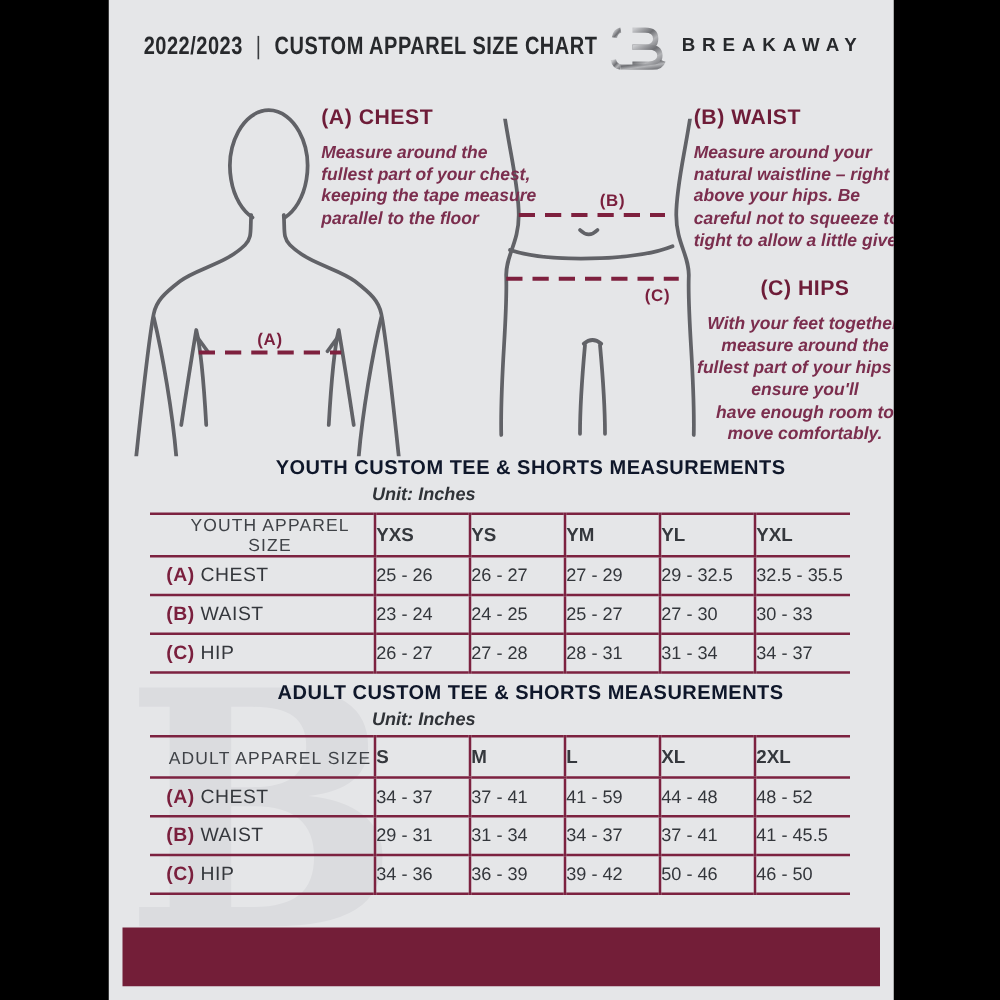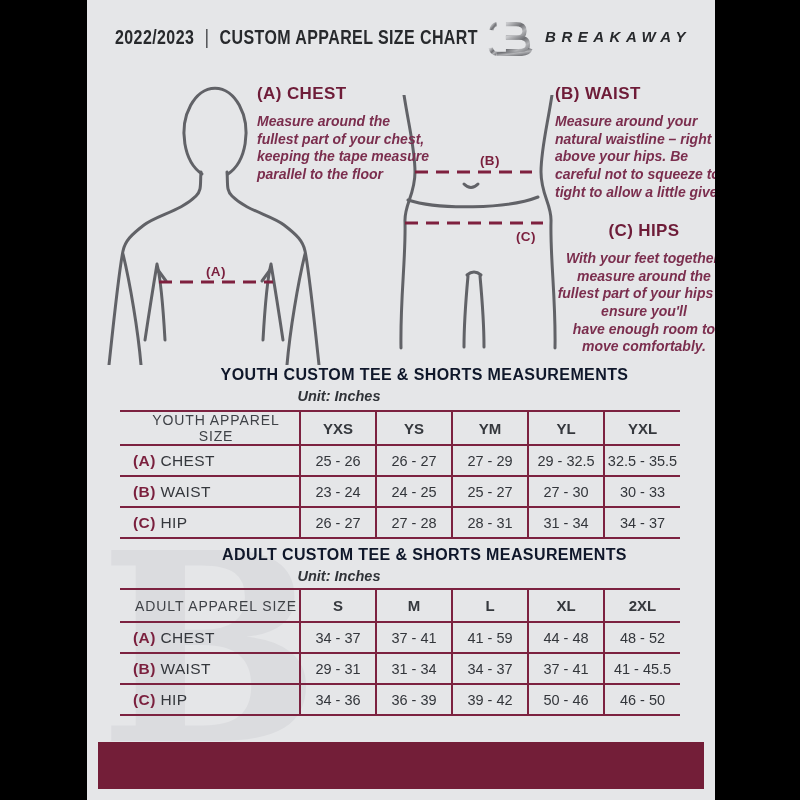--- a/index.html
+++ b/index.html
@@ -4,21 +4,21 @@
 <style>
   html,body{margin:0;padding:0;width:800px;height:800px;overflow:hidden;background:#000;}
   body{font-family:"Liberation Sans",sans-serif;position:relative;}
   .page{position:absolute;left:87px;top:0;width:628px;height:800px;background:#e5e6e8;overflow:hidden;}
 
   
   .hdr-left{position:absolute;left:28px;top:26px;display:flex;gap:13px;align-items:baseline;
     font-weight:700;font-size:20px;color:#27292c;white-space:nowrap;
     transform:scaleX(.8);transform-origin:left center;letter-spacing:.5px;}
   .hdr-left .sep{font-weight:400;color:#3a3c3f;}
-  .brand{position:absolute;right:24px;top:14px;display:flex;align-items:center;gap:11px;font-style:italic;}
+  .brand{position:absolute;right:24px;top:14px;display:flex;align-items:center;gap:11px;}
   .brand .wordmark{font-weight:700;font-size:15px;letter-spacing:5.5px;color:#27292c;}
 
   
   .diagram{position:absolute;}
   .d-upper{left:20px;top:78px;width:214px;height:287px;}
   .d-lower{left:299px;top:95px;width:184px;height:267px;}
   .sil{fill:none;stroke:#616267;stroke-width:3;stroke-linecap:round;stroke-linejoin:round;}
   .dash{fill:none;stroke:#7e203e;stroke-width:3.2;stroke-dasharray:13 8;}
   .mlabel{font-family:"Liberation Sans",sans-serif;font-size:13.5px;font-weight:700;fill:#7a1f3d;letter-spacing:.5px;}
 
@@ -33,21 +33,21 @@
   .sec-title{position:absolute;left:0;width:675px;text-align:center;font-weight:700;
     font-size:16px;color:#0f172a;letter-spacing:.4px;z-index:2;}
   .sec-unit{position:absolute;left:0;width:504px;text-align:center;font-style:italic;
     font-weight:700;font-size:14.5px;color:#303338;z-index:2;}
   .t-youth-title{top:366px;} .t-youth-unit{top:388px;}
   .t-adult-title{top:546px;} .t-adult-unit{top:568px;}
 
   table.size-table{position:absolute;left:33px;width:560px;border-collapse:collapse;table-layout:fixed;
     border-top:2px solid #7c2240;border-bottom:2px solid #7c2240;background:transparent;z-index:2;}
   .tbl-youth{top:410px;} .tbl-adult{top:588px;}
-  .size-table th,.size-table td{border-left:2px solid #7c2240;padding:0;text-align:center;}
+  .size-table th,.size-table td{border-left:2px solid #7c2240;padding:0;text-align:left;}
   .size-table th:first-child,.size-table td:first-child{border-left:none;}
   .size-table thead th{height:31px;font-size:15px;font-weight:700;color:#35383d;border-bottom:2px solid #7c2240;}
   .size-table thead th:first-child{text-align:center;padding-left:13px;font-weight:400;font-size:14px;
     letter-spacing:.9px;color:#3f4247;}
   .size-table tbody td{height:29px;font-size:14.5px;color:#33363b;}
   .size-table tbody tr+tr td{border-top:2px solid #7c2240;}
   .size-table td.row-label{text-align:left;padding-left:13px;font-size:15.5px;color:#34373c;letter-spacing:.4px;}
   .size-table .prefix{color:#7a1f3d;font-weight:700;}
 
   

